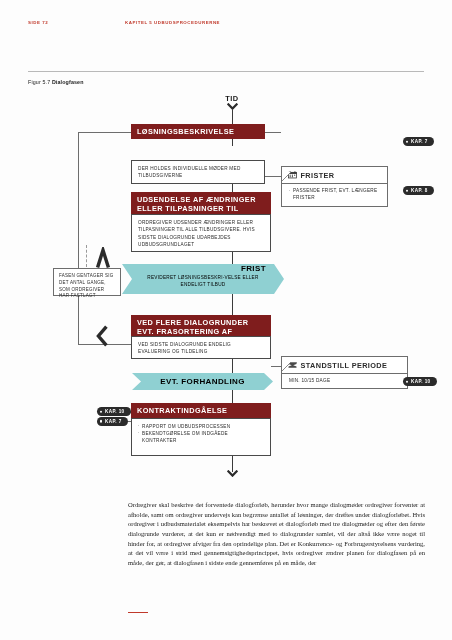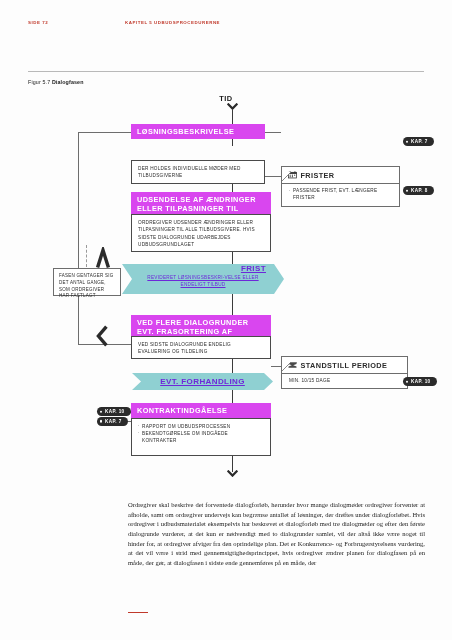--- a/index.html
+++ b/index.html
@@ -58,41 +58,41 @@
   .tid-label {
     position: absolute;
     left: 0; right: 0;
     top: 94px;
     text-align: center;
     font-size: 7.4px;
     font-weight: 700;
     letter-spacing: 0.5px;
     color: #1a1a1a;
   }
-  .tid-label span { position: relative; left: 0; }
+  .tid-label span { position: relative; left: 6px; }
 
   .chev {
     position: absolute;
     width: 11px;
     height: 7px;
     left: 227px;
   }
   .chev svg { display: block; }
 
   .spine {
     position: absolute;
     left: 232px;
     width: 1.3px;
     background: #3b3b3b;
   }
 
   
   .dark-head {
     position: absolute;
-    background: #d946ef;
+    background: #7f1d1d;
     color: #ffffff;
     font-weight: 700;
     letter-spacing: 0.4px;
     line-height: 1.22;
     padding: 4px 6px 3.5px 6px;
     box-sizing: border-box;
     font-size: 7.3px;
     text-transform: uppercase;
   }
   .white-body {
@@ -110,23 +110,22 @@
   .white-body .li { display: block; padding-left: 4px; position: relative; }
   .white-body .li::before {
     content: "·";
     position: absolute;
     left: 0; top: -0.5px;
   }
 
   
   .banner {
     position: absolute;
-    color: #6d28d9;
-    box-sizing: border-box;
-    text-decoration: underline;
+    color: #000000;
+    box-sizing: border-box;
   }
   .banner .shape {
     position: absolute;
     inset: 0;
   }
   .banner .txt {
     position: relative;
     z-index: 2;
     box-sizing: border-box;
     width: 100%;
@@ -364,21 +363,21 @@
     </svg>
   </div>
 
   <div class="dashed-v" style="left:86px; top:245px; height:22px;"></div>
   <div class="note" style="left:53px; top:268px; width:68px; height:28px;">FASEN GENTAGER SIG DET ANTAL GANGE, SOM ORDREGIVER HAR FASTLAGT</div>
 
   <div class="hline" style="left:265px; top:132px; width:16px;"></div>
   <div class="pill" style="left:403px; top:137px;">KAP. 7</div>
 
   <div class="hline" style="left:265px; top:176px; width:16px;"></div>
-  <div class="card light" style="left:281px; top:166px; width:119px;">
+  <div class="card light" style="left:281px; top:166px; width:107px;">
     <span class="fold">
       <svg viewBox="0 0 9 9" width="9" height="9">
         <path d="M0 0 L9 0 L0 9 Z" fill="#ffffff"></path>
         <path d="M9 0 L0 9" stroke="#6d6d6d" stroke-width="0.8" fill="none"></path>
       </svg>
     </span>
     <div class="chd">
       <span class="icon-box">
         <svg viewBox="0 0 11 9" width="9" height="7.4">
           <rect x="0.5" y="1.6" width="10" height="6.9" fill="none" stroke="#2b2b2b" stroke-width="0.9"></rect>

